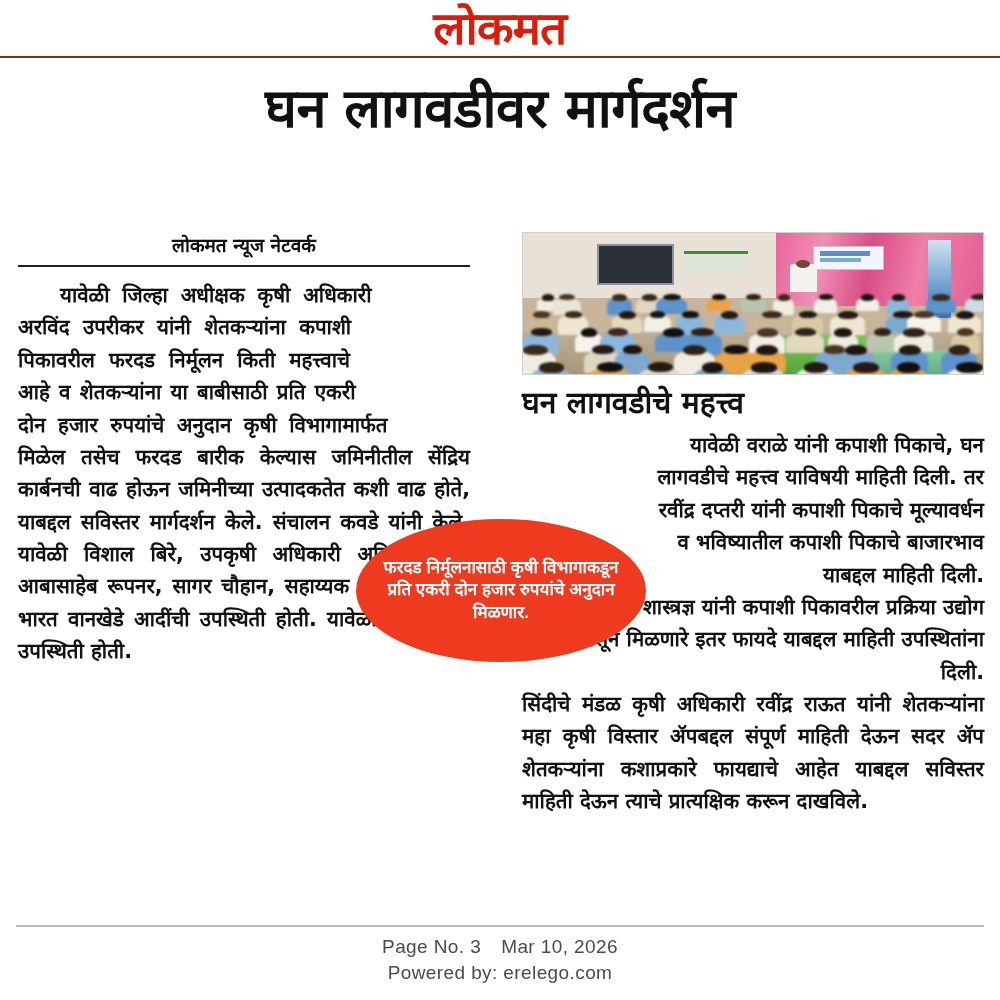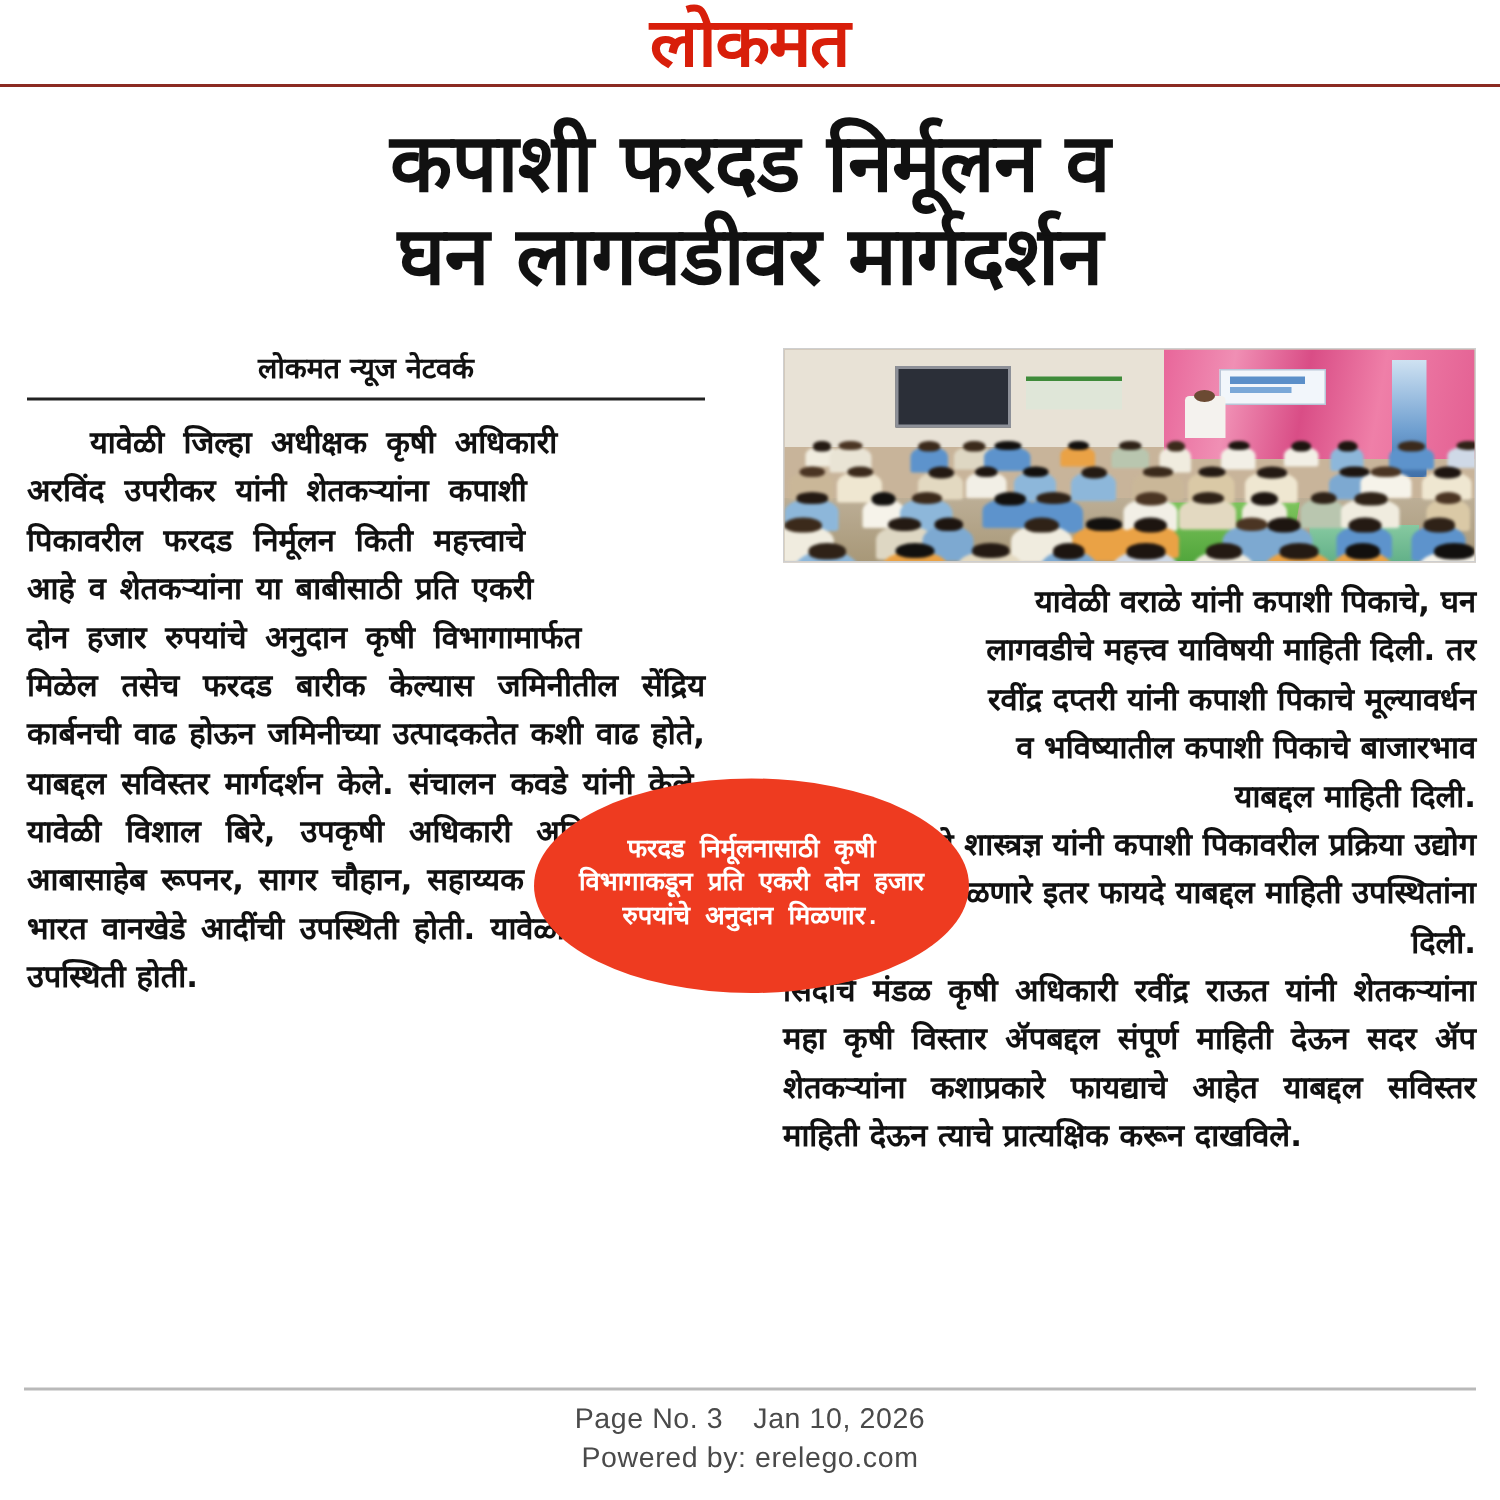--- a/index.html
+++ b/index.html
@@ -118,21 +118,21 @@
     background: #EE3B20;
     border-radius: 50%;
     display: flex;
     align-items: center;
     justify-content: center;
     text-align: center;
     z-index: 6;
   }
   .callout-text {
     color: #ffffff;
-    font-family: Liberation Mono, monospace;
+    font-family: Liberation Sans, sans-serif;
     font-size: 17px;
     font-weight: bold;
     line-height: 1.3;
     padding: 0 20px;
   }
 
   
   .col-right {
     position: absolute;
     left: 522px;
@@ -240,21 +240,20 @@
 <body>
 
 <div class="page">
 
   <div class="masthead">
     <div class="masthead-logo">लोकमत</div>
   </div>
   <div class="masthead-rule"></div>
 
   <div class="headline">
-    <span class="hl-line">कपाशी फरदड निर्मूलन व</span>
     <span class="hl-line">घन लागवडीवर मार्गदर्शन</span>
   </div>
 
   <div class="col-left">
     <div class="byline">लोकमत न्यूज नेटवर्क</div>
     <div class="byline-rule"></div>
     <div class="body-text">
       <div class="oval-spacer-left"></div>
       <p class="indent">यावेळी जिल्हा अधीक्षक कृषी अधिकारी अरविंद उपरीकर यांनी शेतकऱ्यांना कपाशी पिकावरील फरदड निर्मूलन किती महत्त्वाचे आहे व शेतकऱ्यांना या बाबीसाठी प्रति एकरी दोन हजार रुपयांचे अनुदान कृषी विभागामार्फत मिळेल तसेच फरदड बारीक केल्यास जमिनीतील सेंद्रिय कार्बनची वाढ होऊन जमिनीच्या उत्पादकतेत कशी वाढ होते, याबद्दल सविस्तर मार्गदर्शन केले. संचालन कवडे यांनी केले. यावेळी विशाल बिरे, उपकृषी अधिकारी अनिल राठोड, आबासाहेब रूपनर, सागर चौहान, सहाय्यक कृषी अधिकारी भारत वानखेडे आदींची उपस्थिती होती. यावेळी शेतकऱ्यांची उपस्थिती होती.</p>
     </div>
@@ -390,29 +389,30 @@
             <div class="ph-head" style="left: 71.7525%; top: 87.16%; width: 5.72158%; height: 11.6841%; background: rgb(36, 26, 19); z-index: 14;"></div>
             <div class="ph-body" style="left: 79.3713%; top: 94%; width: 8.63351%; height: 29.9109%; background: rgb(231, 162, 74); z-index: 14;"></div>
             <div class="ph-head" style="left: 81.2707%; top: 87.16%; width: 5.00743%; height: 11.381%; background: rgb(18, 16, 14); z-index: 14;"></div>
             <div class="ph-body" style="left: 91.9789%; top: 94%; width: 9.91858%; height: 26.9168%; background: rgb(246, 243, 234); z-index: 14;"></div>
             <div class="ph-head" style="left: 94.1609%; top: 87.16%; width: 5.75278%; height: 11.5414%; background: rgb(18, 16, 14); z-index: 14;"></div>
           </div>
       </div>
     </div>
 
     <div class="subhead">
+      <span class="sh-line">घन लागवडीचे महत्त्व</span>
     </div>
 
     <div class="right-body">
       <div class="oval-spacer-right"></div>
       <p>यावेळी वराळे यांनी कपाशी पिकाचे, घन लागवडीचे महत्त्व याविषयी माहिती दिली. तर रवींद्र दप्तरी यांनी कपाशी पिकाचे मूल्यावर्धन व भविष्यातील कपाशी पिकाचे बाजारभाव याबद्दल माहिती दिली.</p>
       <p>सीआयसीआरचे शास्त्रज्ञ यांनी कपाशी पिकावरील प्रक्रिया उद्योग व त्यापासून मिळणारे इतर फायदे याबद्दल माहिती उपस्थितांना दिली.</p>
       <p class="p-justify">सिंदीचे मंडळ कृषी अधिकारी रवींद्र राऊत यांनी शेतकऱ्यांना  महा कृषी विस्तार ॲपबद्दल संपूर्ण माहिती देऊन सदर ॲप शेतकऱ्यांना कशाप्रकारे फायद्याचे आहेत याबद्दल सविस्तर माहिती देऊन त्याचे प्रात्यक्षिक करून दाखविले.</p>
     </div>
   </div>
 
   <div class="footer-rule"></div>
   <div class="footer">
-    <span class="f-line f-two"><span>Page No. 3</span><span>Jan 10, 2026</span></span>
+    <span class="f-line f-two"><span>Page No. 3</span><span>Mar 10, 2026</span></span>
     <span class="f-line">Powered by: erelego.com</span>
   </div>
 
 </div>
 
 </body></html>

